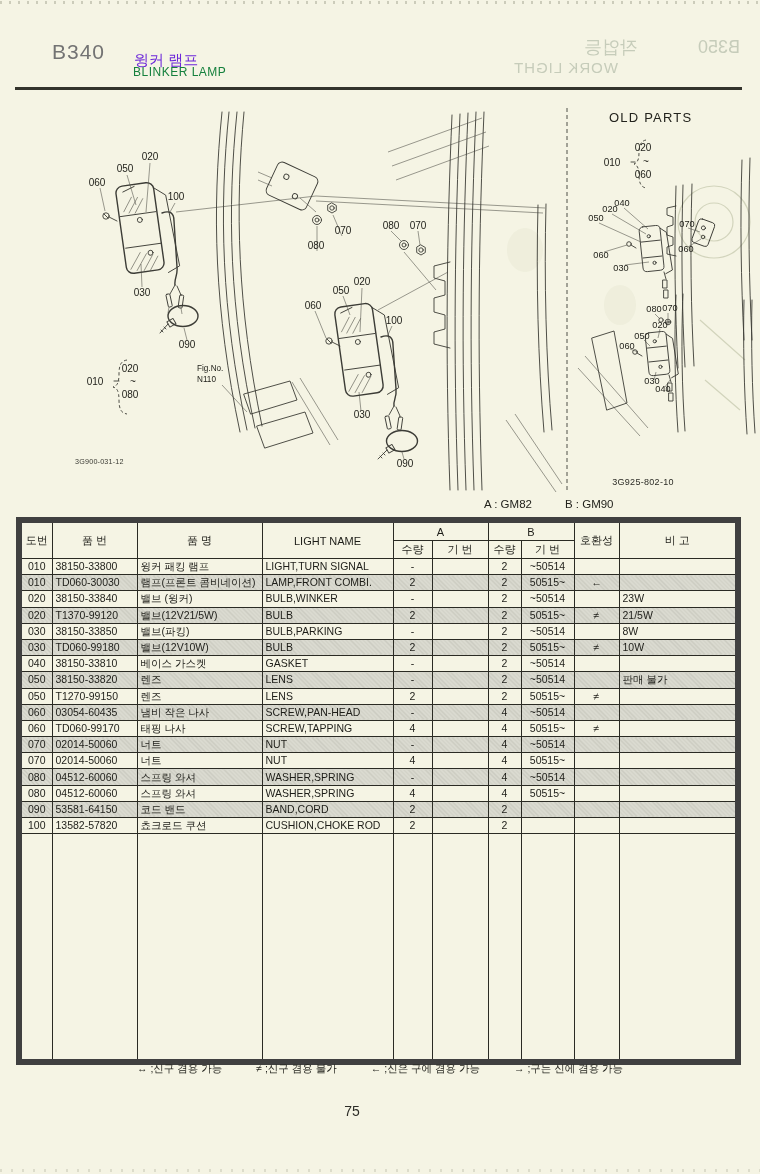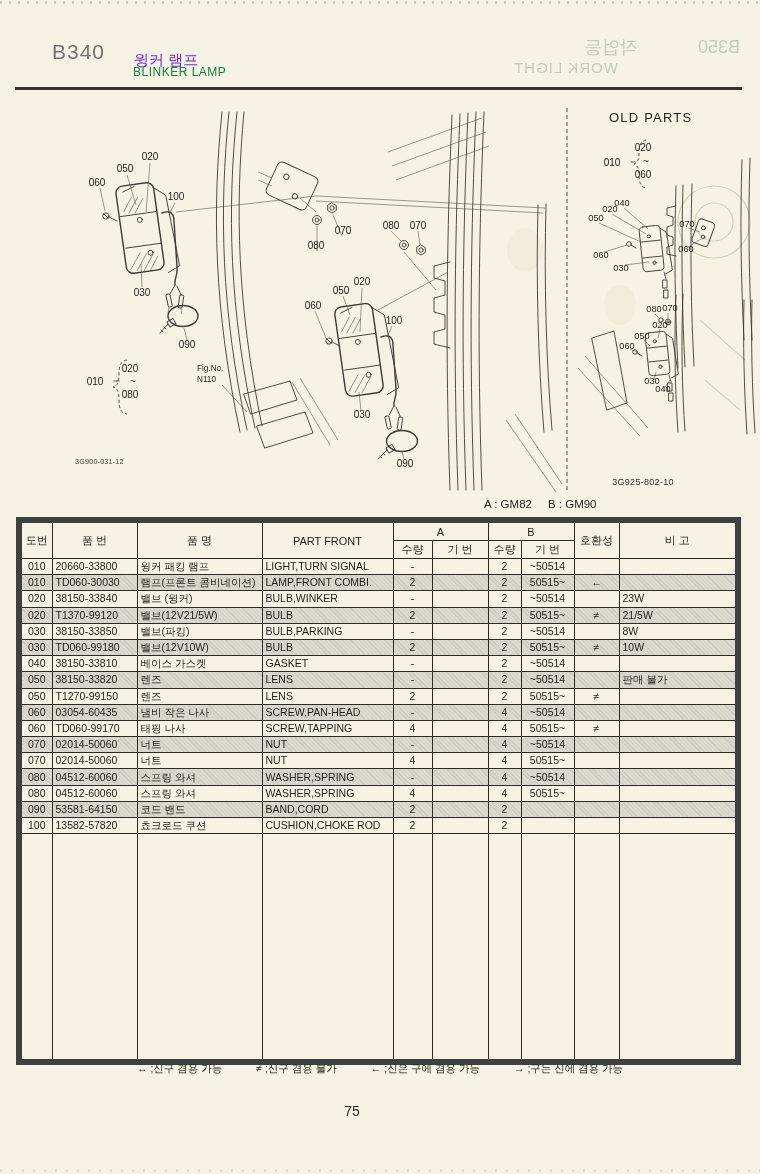--- a/index.html
+++ b/index.html
@@ -37,21 +37,21 @@
   .ghost{fill:none;stroke:#d2d4bc;stroke-width:1.2;}
   .ghostf{fill:#e9e9d6;opacity:.55;stroke:none;}
   .ct{font-size:10px;fill:#23231d;text-anchor:middle;}
   .cts{font-size:9.2px;fill:#23231d;text-anchor:middle;}
   .figtxt{font-size:8.2px;fill:#23231d;}
   .codetxt{font-size:7.2px;fill:#3a3a33;letter-spacing:.2px;}
   .codetxt2{font-size:9px;fill:#2c2c26;text-anchor:middle;letter-spacing:.3px;}
   .oldtitle{font-size:13px;fill:#23231d;letter-spacing:1.2px;}
 
   
-  .ab-note{left:484px;top:498px;font-size:11.5px;color:#23231d;display:flex;gap:16px;align-items:center;}
+  .ab-note{left:484px;top:498px;font-size:11.5px;color:#23231d;display:flex;gap:33px;align-items:center;}
 
   
   table.parts{position:absolute;left:16px;top:517px;width:719px;border-collapse:collapse;
     table-layout:fixed;border:6px solid #404040;}
   .parts th,.parts td{border:1px solid #2b2b24;padding:0 3px;font-size:10.5px;
     overflow:hidden;white-space:nowrap;font-weight:normal;color:#1d1d18;}
   .parts thead th{text-align:center;font-size:11px;height:17px;}
   .parts thead tr.h1 th{border-bottom:1px solid #2b2b24;}
   .parts thead tr.h2 th{border-bottom:1.5px solid #26261f;}
   .parts tbody td{height:15.2px;line-height:15px;}
@@ -327,37 +327,37 @@
       <col style="width:33px">
       <col style="width:53px">
     <col style="width:45px">
       <col style="width:119px">
   </colgroup>
   <thead>
     <tr class="h1">
       <th rowspan="2">도번</th>
       <th rowspan="2">품 번</th>
       <th rowspan="2">품  명</th>
-      <th rowspan="2">PART FRONT</th>
+      <th rowspan="2">LIGHT NAME</th>
       <th colspan="2">A</th>
       <th colspan="2">B</th>
       <th rowspan="2">호환성</th>
       <th rowspan="2">비  고</th>
     </tr>
     <tr class="h2">
       <th>수량</th>
       <th>기 번</th>
       <th>수량</th>
       <th>기 번</th>
     </tr>
   </thead>
   <tbody id="parts-body">
       <tr>
     <td class="c-no">010</td>
-    <td class="c-pn">20660-33800</td>
+    <td class="c-pn">38150-33800</td>
     <td class="c-ko">윙커 패킹 램프</td>
     <td class="c-en">LIGHT,TURN SIGNAL</td>
     <td class="c-q">-</td>
     <td class="c-s"></td>
     <td class="c-q">2</td>
     <td class="c-s">~50514</td>
     <td class="c-comp"></td>
     <td class="c-rem"></td>
   </tr>
       <tr class="shaded">

